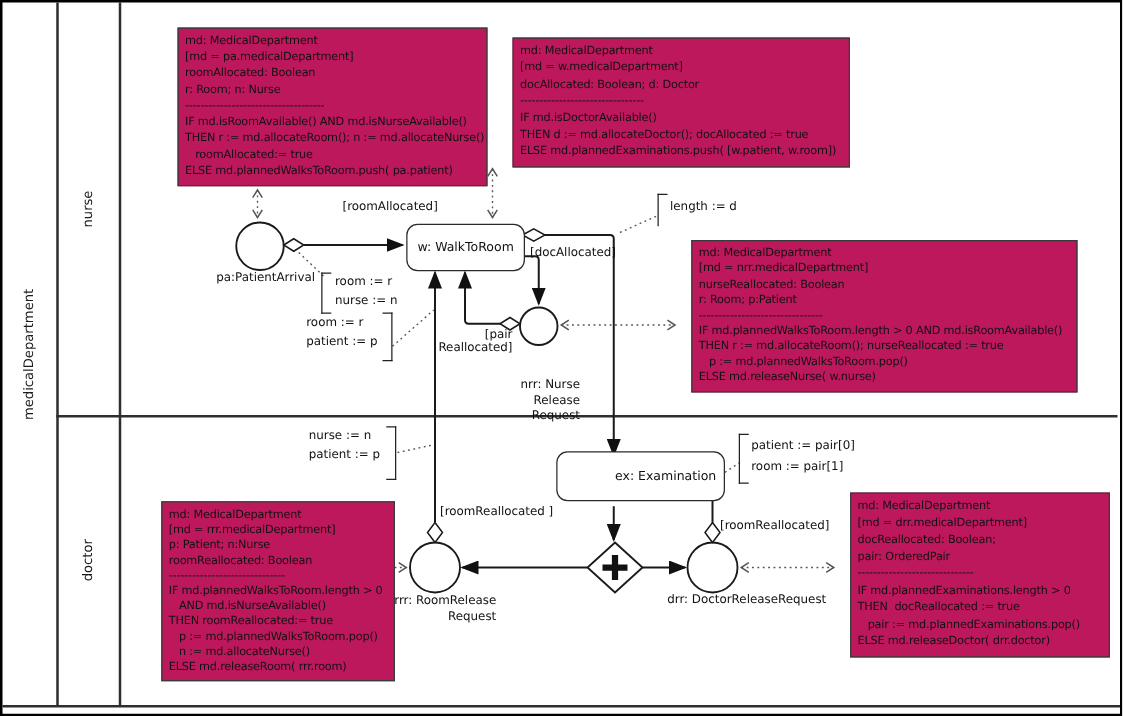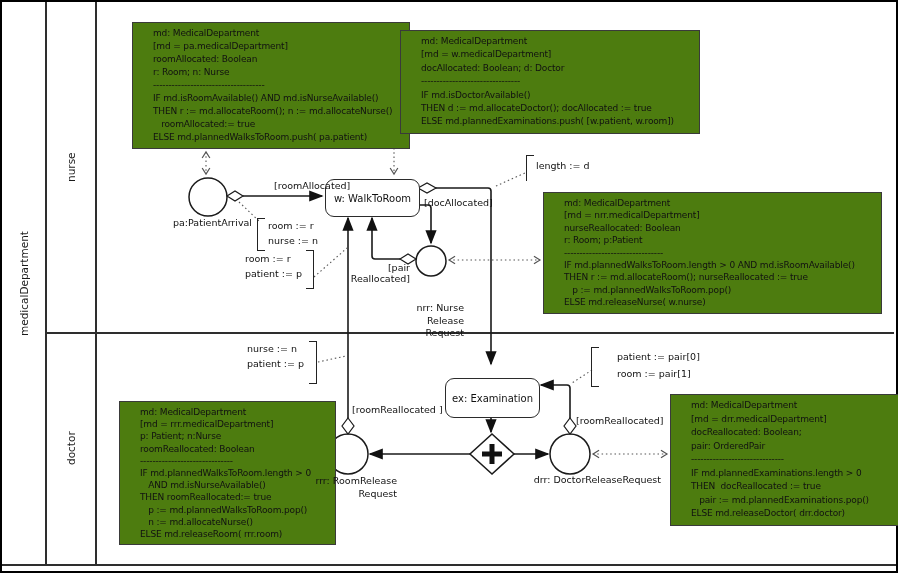--- a/index.html
+++ b/index.html
@@ -5,22 +5,22 @@
   html,body{margin:0;padding:0;background:#fff;}
   #stage{position:relative;width:898px;height:573px;background:#fff;overflow:hidden;
          font-family:"DejaVu Sans","Liberation Sans",sans-serif;color:#111;}
   .abs{position:absolute;}
   .frame{left:0;top:0;width:894px;height:569px;border:2px solid #000;}
   .line{background:#2e2e2e;}
   .rot{display:flex;align-items:center;justify-content:center;
        writing-mode:vertical-rl;transform:rotate(180deg);font-size:10.5px;color:#1a1a1a;}
   .task{border:1.6px solid #2b2b2b;border-radius:9px;background:#fff;
         display:flex;align-items:center;justify-content:center;font-size:10px;z-index:3;}
-  .note{border:1px solid #3a3a3a;background:#4d7c0f;padding:4px 20px;font-size:9px;
-        letter-spacing:-0.15px;white-space:pre;z-index:4;}
+  .note{border:1px solid #3a3a3a;background:#be185d;padding:4px 5px;font-size:9px;
+        letter-spacing:-0.15px;white-space:pre;z-index:4;margin-left:10px;}
   .lbl{font-size:9.5px;white-space:pre;z-index:5;}
   .ctr{text-align:right;}
   .assign{line-height:15px;}
   .brk{width:7px;z-index:5;}
   .brk-l{border-left:1.4px solid #222;border-top:1.4px solid #222;border-bottom:1.4px solid #222;}
   .brk-r{border-right:1.4px solid #222;border-top:1.4px solid #222;border-bottom:1.4px solid #222;}
   .brk-corner{border-left:1.4px solid #222;border-top:1.4px solid #222;}
   svg{position:absolute;left:0;top:0;z-index:2;}
 </style>
 </head>
@@ -86,21 +86,21 @@
       <polygon points="400,259 408,254 416,259 408,264"></polygon>
       <polygon points="348,418 354,426 348,434 342,426"></polygon>
       <polygon points="570,418 576,426 570,434 564,426"></polygon>
     </g>
 
     <polygon points="492,434 514,454 492,474 470,454" fill="#fff" stroke="#1a1a1a" stroke-width="1.5"></polygon>
     <path d="M482,454 L502,454 M492,444 L492,464" stroke="#111" stroke-width="5" fill="none"></path>
   </svg>
 
   <div class="abs task" style="left:325px;top:179px;width:93px;height:36px;">w: WalkToRoom</div>
-  <div class="abs task" style="left:445px;top:378px;width:93px;height:38px;">ex: Examination</div>
+  <div class="abs task" style="left:445px;top:361px;width:93px;height:38px;padding-left:40px;">ex: Examination</div>
 
   <div class="abs note" style="left:132px;top:22px;width:236px;line-height:13px;">md: MedicalDepartment
 [md = pa.medicalDepartment]
 roomAllocated: Boolean
 r: Room; n: Nurse
 ------------------------------------
 IF md.isRoomAvailable() AND md.isNurseAvailable()
 THEN r := md.allocateRoom(); n := md.allocateNurse()
    roomAllocated:= true
 ELSE md.plannedWalksToRoom.push( pa.patient)</div>
@@ -142,21 +142,21 @@
 ELSE md.releaseDoctor( drr.doctor)</div>
 
   <div class="abs lbl ctr" style="left:166px;top:217px;width:86px;">pa:PatientArrival</div>
   <div class="abs lbl ctr" style="left:400px;top:274px;width:64px;line-height:12.6px;margin-top:28px;">nrr: Nurse
 Release
 Request</div>
   <div class="abs lbl ctr" style="left:300px;top:475px;width:97px;line-height:12.6px;">rrr: RoomRelease
 Request</div>
   <div class="abs lbl ctr" style="left:531px;top:474px;width:130px;">drr: DoctorReleaseRequest</div>
 
-  <div class="abs lbl" style="left:238px;top:180px;padding-left:36px;">[roomAllocated]</div>
+  <div class="abs lbl" style="left:238px;top:160px;padding-left:36px;">[roomAllocated]</div>
   <div class="abs lbl" style="left:424px;top:168px;margin-top:29px;">[docAllocated]</div>
   <div class="abs lbl ctr" style="left:348px;top:262px;width:62px;line-height:11px;">[pair
 Reallocated]</div>
   <div class="abs lbl" style="left:352px;top:404px;">[roomReallocated ]</div>
   <div class="abs lbl" style="left:576px;top:415px;">[roomReallocated]</div>
 
   <div class="abs brk brk-corner" style="left:526px;top:155px;height:25px;"></div>
   <div class="abs lbl" style="left:536px;top:160px;">length := d</div>
 
   <div class="abs brk brk-l" style="left:257px;top:218px;height:31px;"></div>
@@ -165,16 +165,16 @@
 
   <div class="abs lbl assign" style="left:245px;top:251px;">room := r
 patient := p</div>
   <div class="abs brk brk-r" style="left:306px;top:250px;height:37px;"></div>
 
   <div class="abs lbl assign" style="left:247px;top:341px;">nurse := n
 patient := p</div>
   <div class="abs brk brk-r" style="left:309px;top:341px;height:41px;"></div>
 
   <div class="abs brk brk-l" style="left:591px;top:347px;height:38px;"></div>
-  <div class="abs lbl assign" style="left:601px;top:348px;line-height:17px;margin-left:16px;">patient := pair[0]
+  <div class="abs lbl assign" style="left:601px;top:348px;line-height:17px;">patient := pair[0]
 room := pair[1]</div>
 
 </div>
 
 </body></html>

